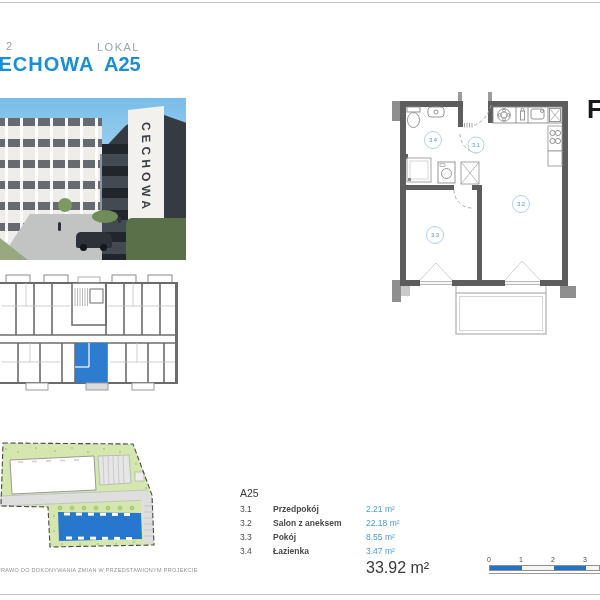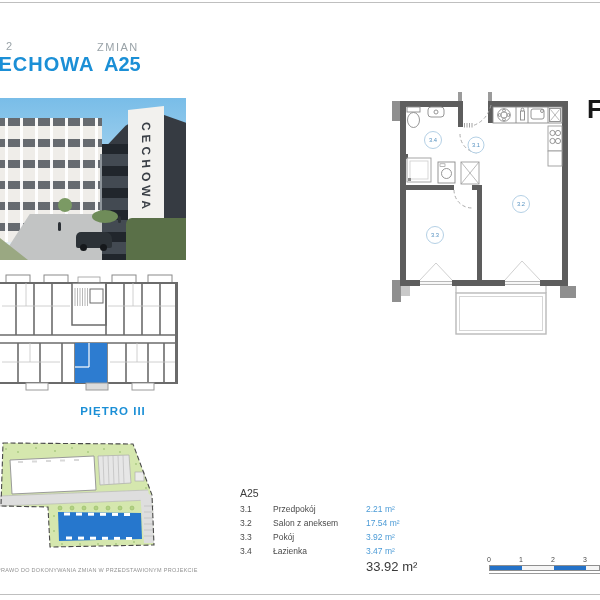--- a/index.html
+++ b/index.html
@@ -48,23 +48,23 @@
      color:#1b8fd6;letter-spacing:1px;}
   .siteplan{left:0;top:436px;width:168px;height:128px;}
   .unitplan{left:392px;top:92px;width:208px;height:255px;}
   .edge-glyph{left:587px;top:95px;width:13px;height:30px;overflow:hidden;
      font-size:26px;font-weight:bold;color:#181818;line-height:28px;}
   
   .legend-title{left:240px;top:487px;font-size:10.5px;color:#3a3a3a;}
   .legend-rows{left:240px;top:504px;width:210px;}
   .legend-row{display:flex;height:14px;font-size:8.5px;color:#4a4a4a;}
   .l-no{width:33px;}
-  .l-name{width:93px;}
+  .l-name{width:93px;font-weight:bold;}
   .l-area{color:#4c9bd6;}
-  .legend-total{left:366px;top:559px;font-size:13px;color:#3a3a3a;}
+  .legend-total{left:366px;top:559px;font-size:16px;color:#3a3a3a;}
   
   .disclaimer{left:-3px;top:567px;font-size:5.5px;color:#919191;letter-spacing:.3px;white-space:nowrap;}
   
   .scalebar{left:489px;top:556px;width:111px;height:18px;}
   .sb-tick{position:absolute;top:0;width:10px;margin-left:-5px;text-align:center;font-size:7px;color:#4a4a4a;}
   .sb-bar{position:absolute;top:9px;left:0;width:111px;height:6px;border:1px solid #8f8f8f;
      box-sizing:border-box;overflow:hidden;display:flex;}
   .sb-seg{height:100%;flex:0 0 32px;}
   .sb-underline{position:absolute;top:17px;left:0;width:111px;border-top:1px solid #9a9a9a;}
   svg text{font-family:"Liberation Sans",sans-serif;}
@@ -72,21 +72,21 @@
 </head>
 <body>
 
 <div class="page">
 
   <div class="abs rule" style="top:2px"></div>
   <div class="abs rule" style="top:594px"></div>
 
   <div class="abs etap-digit">2</div>
   <div class="abs project-name">CECHOWA</div>
-  <div class="abs lokal-label">ZMIAN</div>
+  <div class="abs lokal-label">LOKAL</div>
   <div class="abs lokal-value">A25</div>
 
   <div class="abs photo">
     <div class="abs ph-sky"></div>
     <div class="abs ph-bldg-far"></div>
     <div class="abs ph-bldg-left"></div>
     <div class="abs ph-street"></div>
     <div class="abs ph-green-l"></div>
     <div class="abs ph-tree"></div>
     <div class="abs ph-pole"></div>
@@ -162,21 +162,20 @@
       <line x1="89" y1="71" x2="89" y2="95" stroke="#fff" stroke-width="1.2"></line>
       <line x1="75" y1="95" x2="89" y2="95" stroke="#fff" stroke-width="1.2"></line>
     </g>
     <g stroke="#9a9a9a" stroke-width="1">
       <rect x="26" y="111" width="22" height="7" fill="#fff"></rect>
       <rect x="86" y="111" width="22" height="7" fill="#dcdcdc"></rect>
       <rect x="132" y="111" width="22" height="7" fill="#fff"></rect>
     </g>
     <rect x="175" y="11" width="2.5" height="100" fill="#6b6b6b"></rect>
   </svg>
-  <div class="abs floor-label">PIĘTRO III</div>
 
   <svg class="abs siteplan" viewBox="0 0 168 128">
     <path d="M3,7 L133,8 L152,59 L154,109 L50,111 L48,71 L1,70 Z" fill="#d5e7ae" stroke="none"></path>
     <g fill="#a8c87f">
       <circle cx="6" cy="13" r="0.9"></circle>
         <circle cx="18" cy="16" r="0.9"></circle>
         <circle cx="36" cy="12" r="0.9"></circle>
       <circle cx="55" cy="15" r="0.9"></circle>
         <circle cx="72" cy="12" r="0.9"></circle>
         <circle cx="88" cy="16" r="0.9"></circle>
@@ -365,26 +364,26 @@
   <div class="abs legend-title">A25</div>
   <div class="abs legend-rows">
     <div class="legend-row">
       <span class="l-no">3.1</span>
       <span class="l-name">Przedpokój</span>
       <span class="l-area">2.21 m²</span>
     </div>
     <div class="legend-row">
       <span class="l-no">3.2</span>
       <span class="l-name">Salon z aneksem</span>
-      <span class="l-area">17.54 m²</span>
+      <span class="l-area">22.18 m²</span>
     </div>
     <div class="legend-row">
       <span class="l-no">3.3</span>
       <span class="l-name">Pokój</span>
-      <span class="l-area">3.92 m²</span>
+      <span class="l-area">8.55 m²</span>
     </div>
     <div class="legend-row">
       <span class="l-no">3.4</span>
       <span class="l-name">Łazienka</span>
       <span class="l-area">3.47 m²</span>
     </div>
   </div>
   <div class="abs legend-total">33.92 m²</div>
 
   <div class="abs disclaimer">PRAWO DO DOKONYWANIA ZMIAN W PRZEDSTAWIONYM PROJEKCIE</div>

